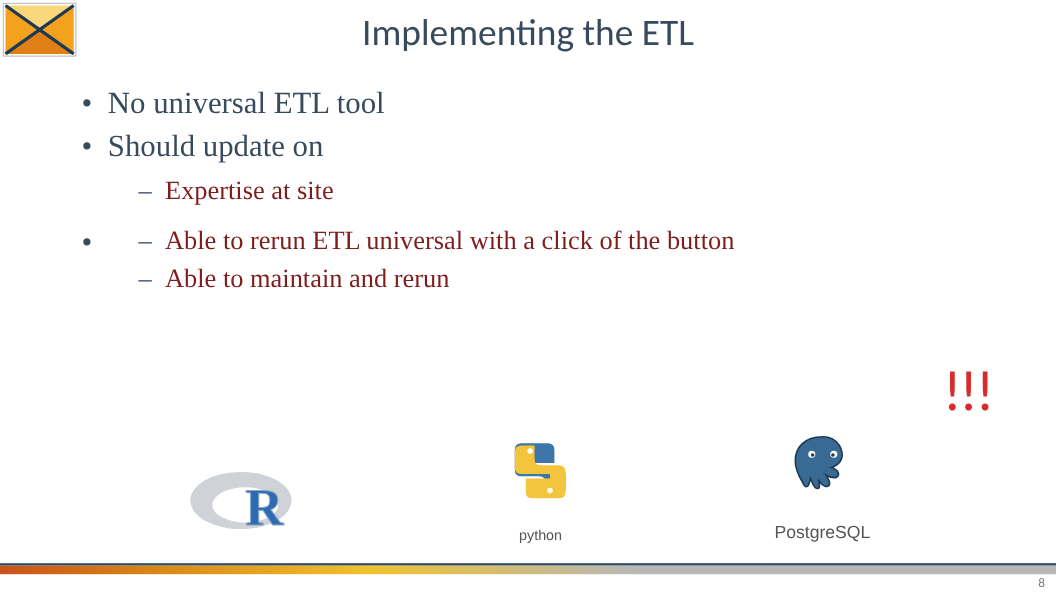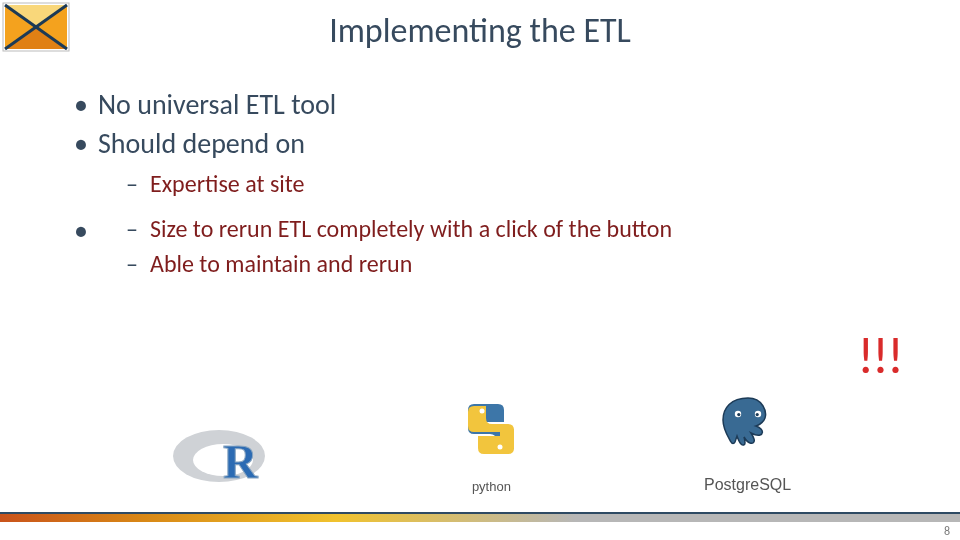--- a/index.html
+++ b/index.html
@@ -30,23 +30,24 @@
     position: absolute;
     top: 10px;
     left: 0;
     width: 100%;
     text-align: center;
     font-size: 34px;
     color: #374a5e;
   }
   .body {
     position: absolute;
-    top: 86px;
+    top: 76px;
     left: 72px;
     right: 50px;
+    font-family: Liberation Serif, serif;
   }
   ul.top {
     list-style: none;
     padding: 0;
     margin: 0;
     font-size: 28px;
     color: #374a5e;
   }
   ul.top > li {
     position: relative;
@@ -150,28 +151,28 @@
       <rect x="1" y="1" width="66" height="48" fill="none" stroke="#bbb" stroke-width="1"></rect>
     </svg>
   </div>
 
   <div class="title">Implementing the ETL</div>
 
   <div class="body">
     <ul class="top">
       <li>No universal ETL tool</li>
       <li>
-        <span>Should depend on</span>
+        <span>Should update on</span>
         <ul class="sub">
           <li>Expertise at site</li>
         </ul>
       </li>
       <li>
         <ul class="sub">
-          <li>Size to rerun ETL completely with a click of the button</li>
+          <li>Able to rerun ETL universal with a click of the button</li>
           <li>Able to maintain and rerun</li>
         </ul>
       </li>
     </ul>
   </div>
 
   <div class="exclaim">!!!</div>
 
   <div class="logos">
 

